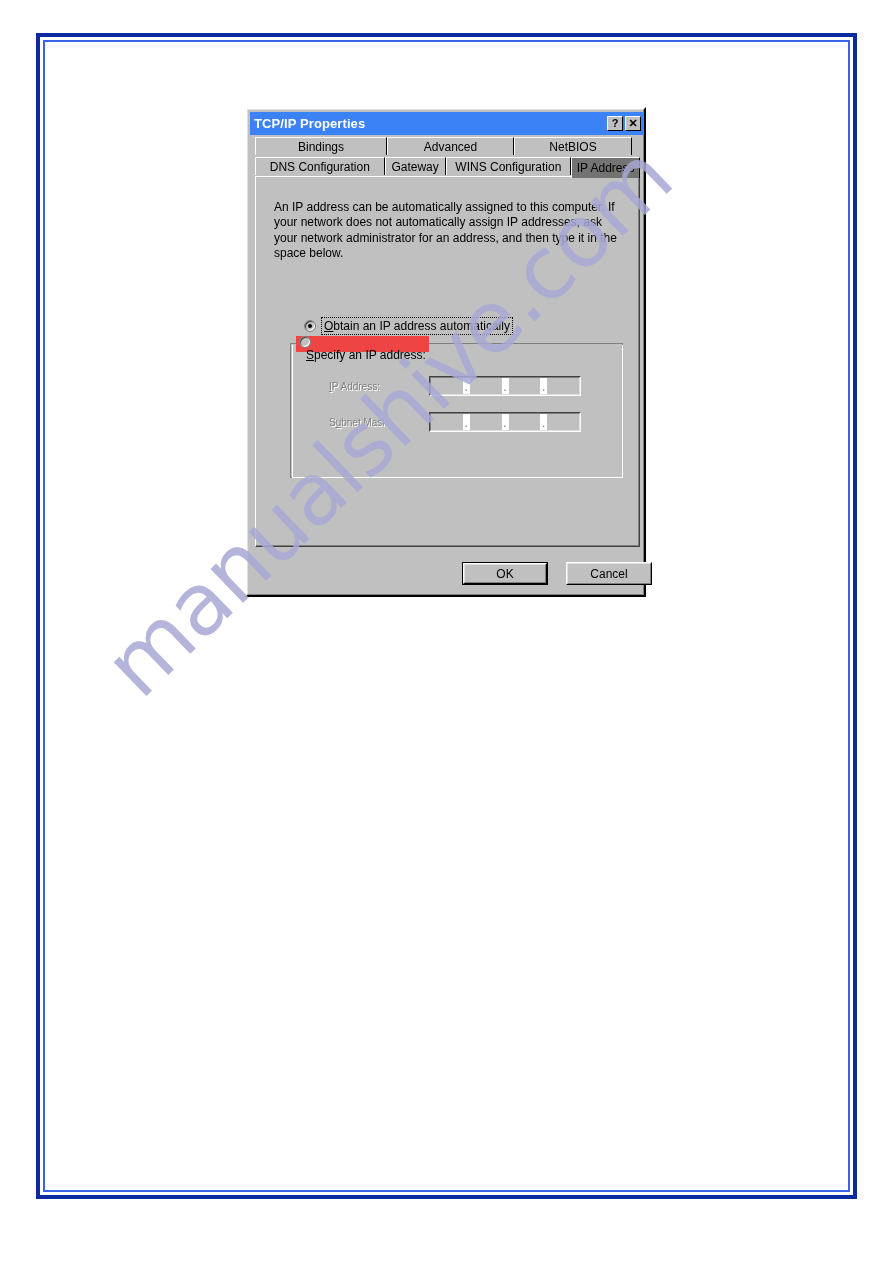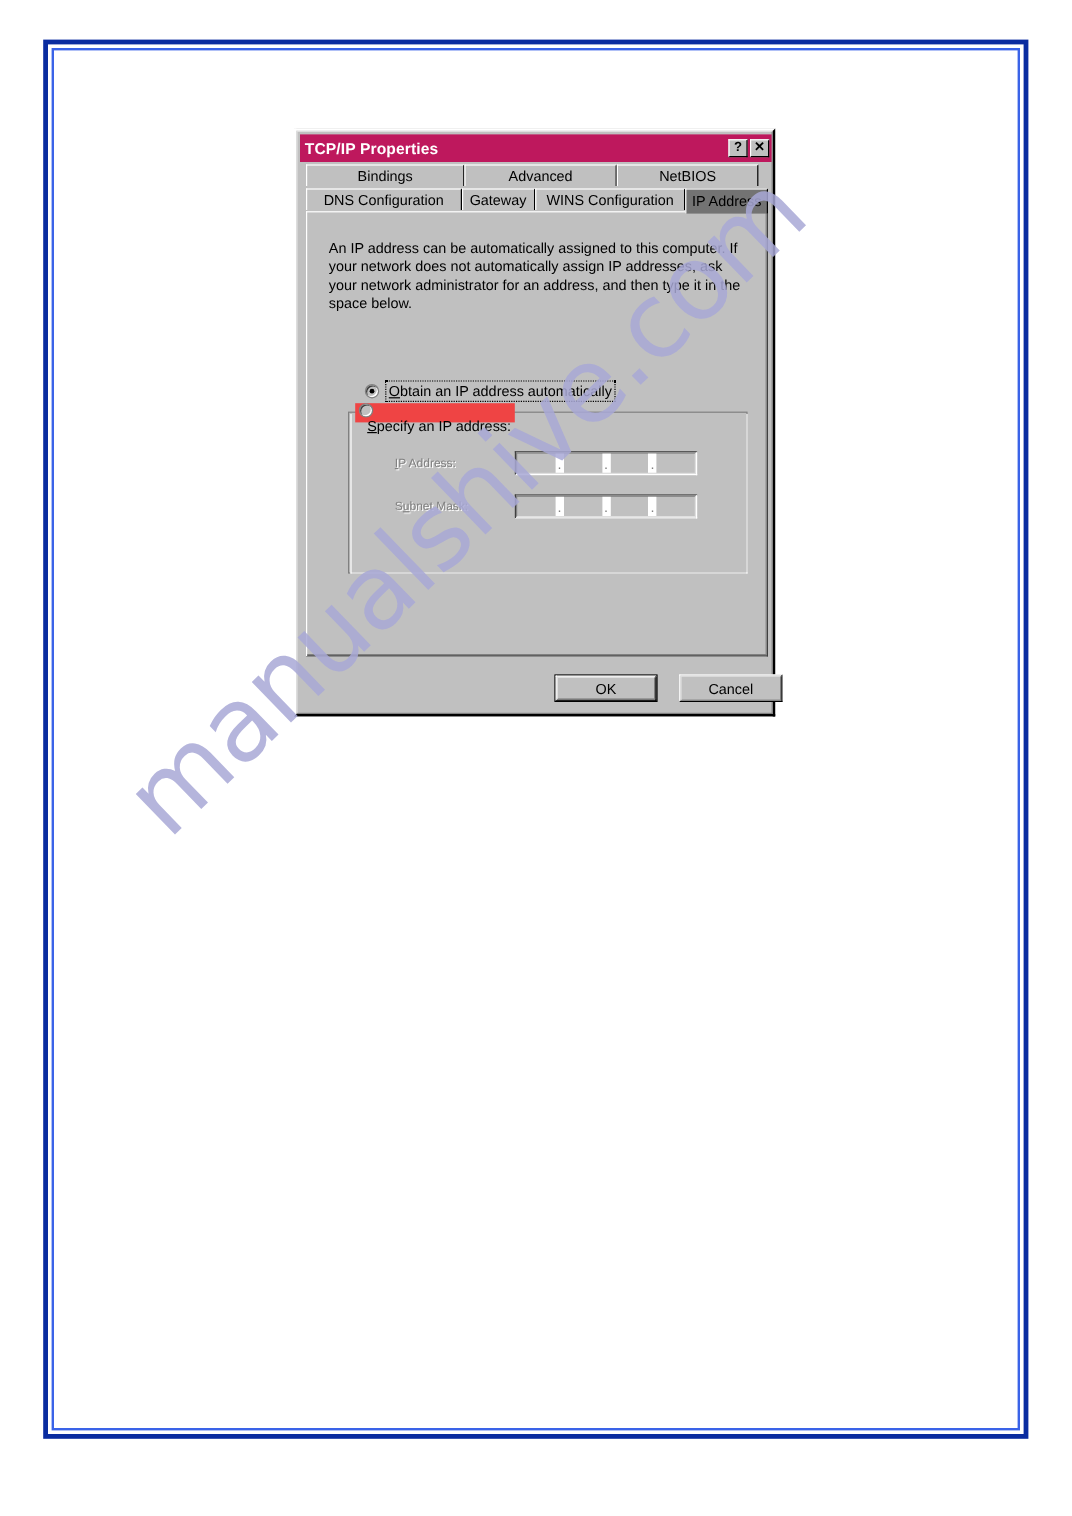--- a/index.html
+++ b/index.html
@@ -84,21 +84,21 @@
     box-sizing: border-box;
     pointer-events: none;
   }
 
   
   #titlebar {
     position: absolute;
     left: 3px; top: 3px;
     width: 393px;
     height: 23px;
-    background: #be185d;
+    background: #3b82f6;
     display: flex;
     align-items: center;
   }
   #titlebar-text {
     color: #ffffff;
     font-weight: bold;
     font-size: 13px;
     padding-left: 4px;
     letter-spacing: .1px;
     white-space: nowrap;

